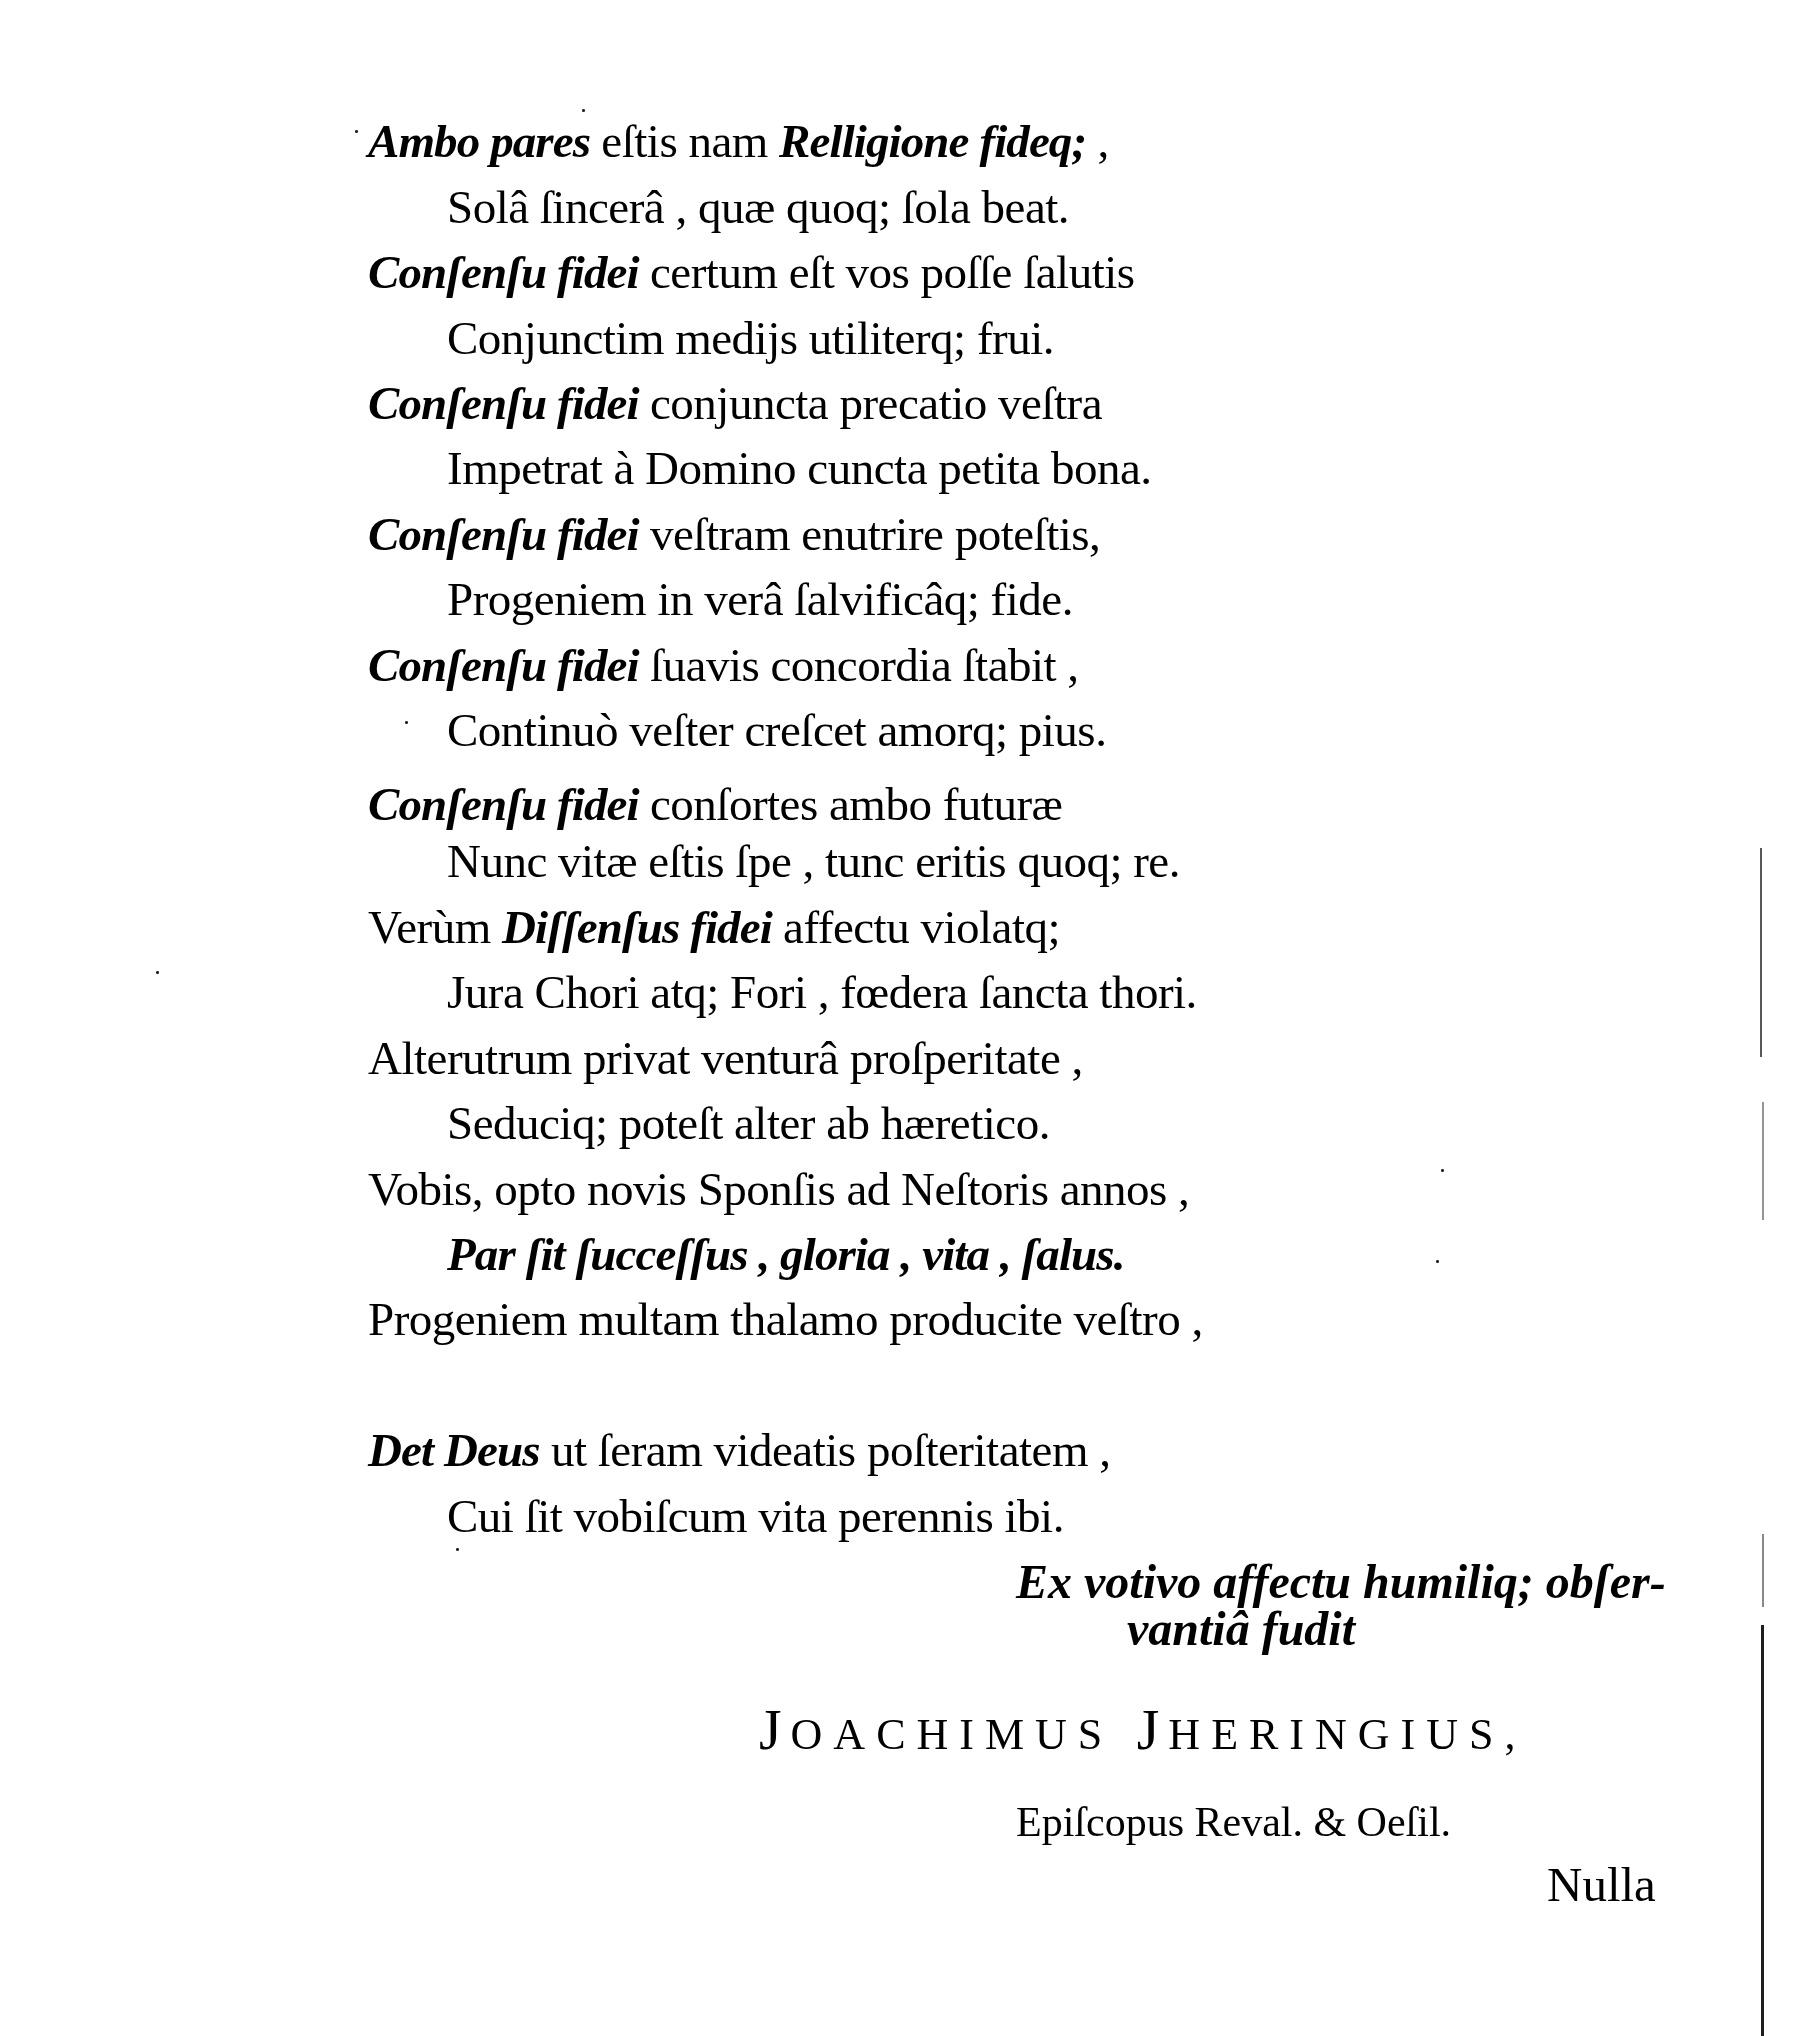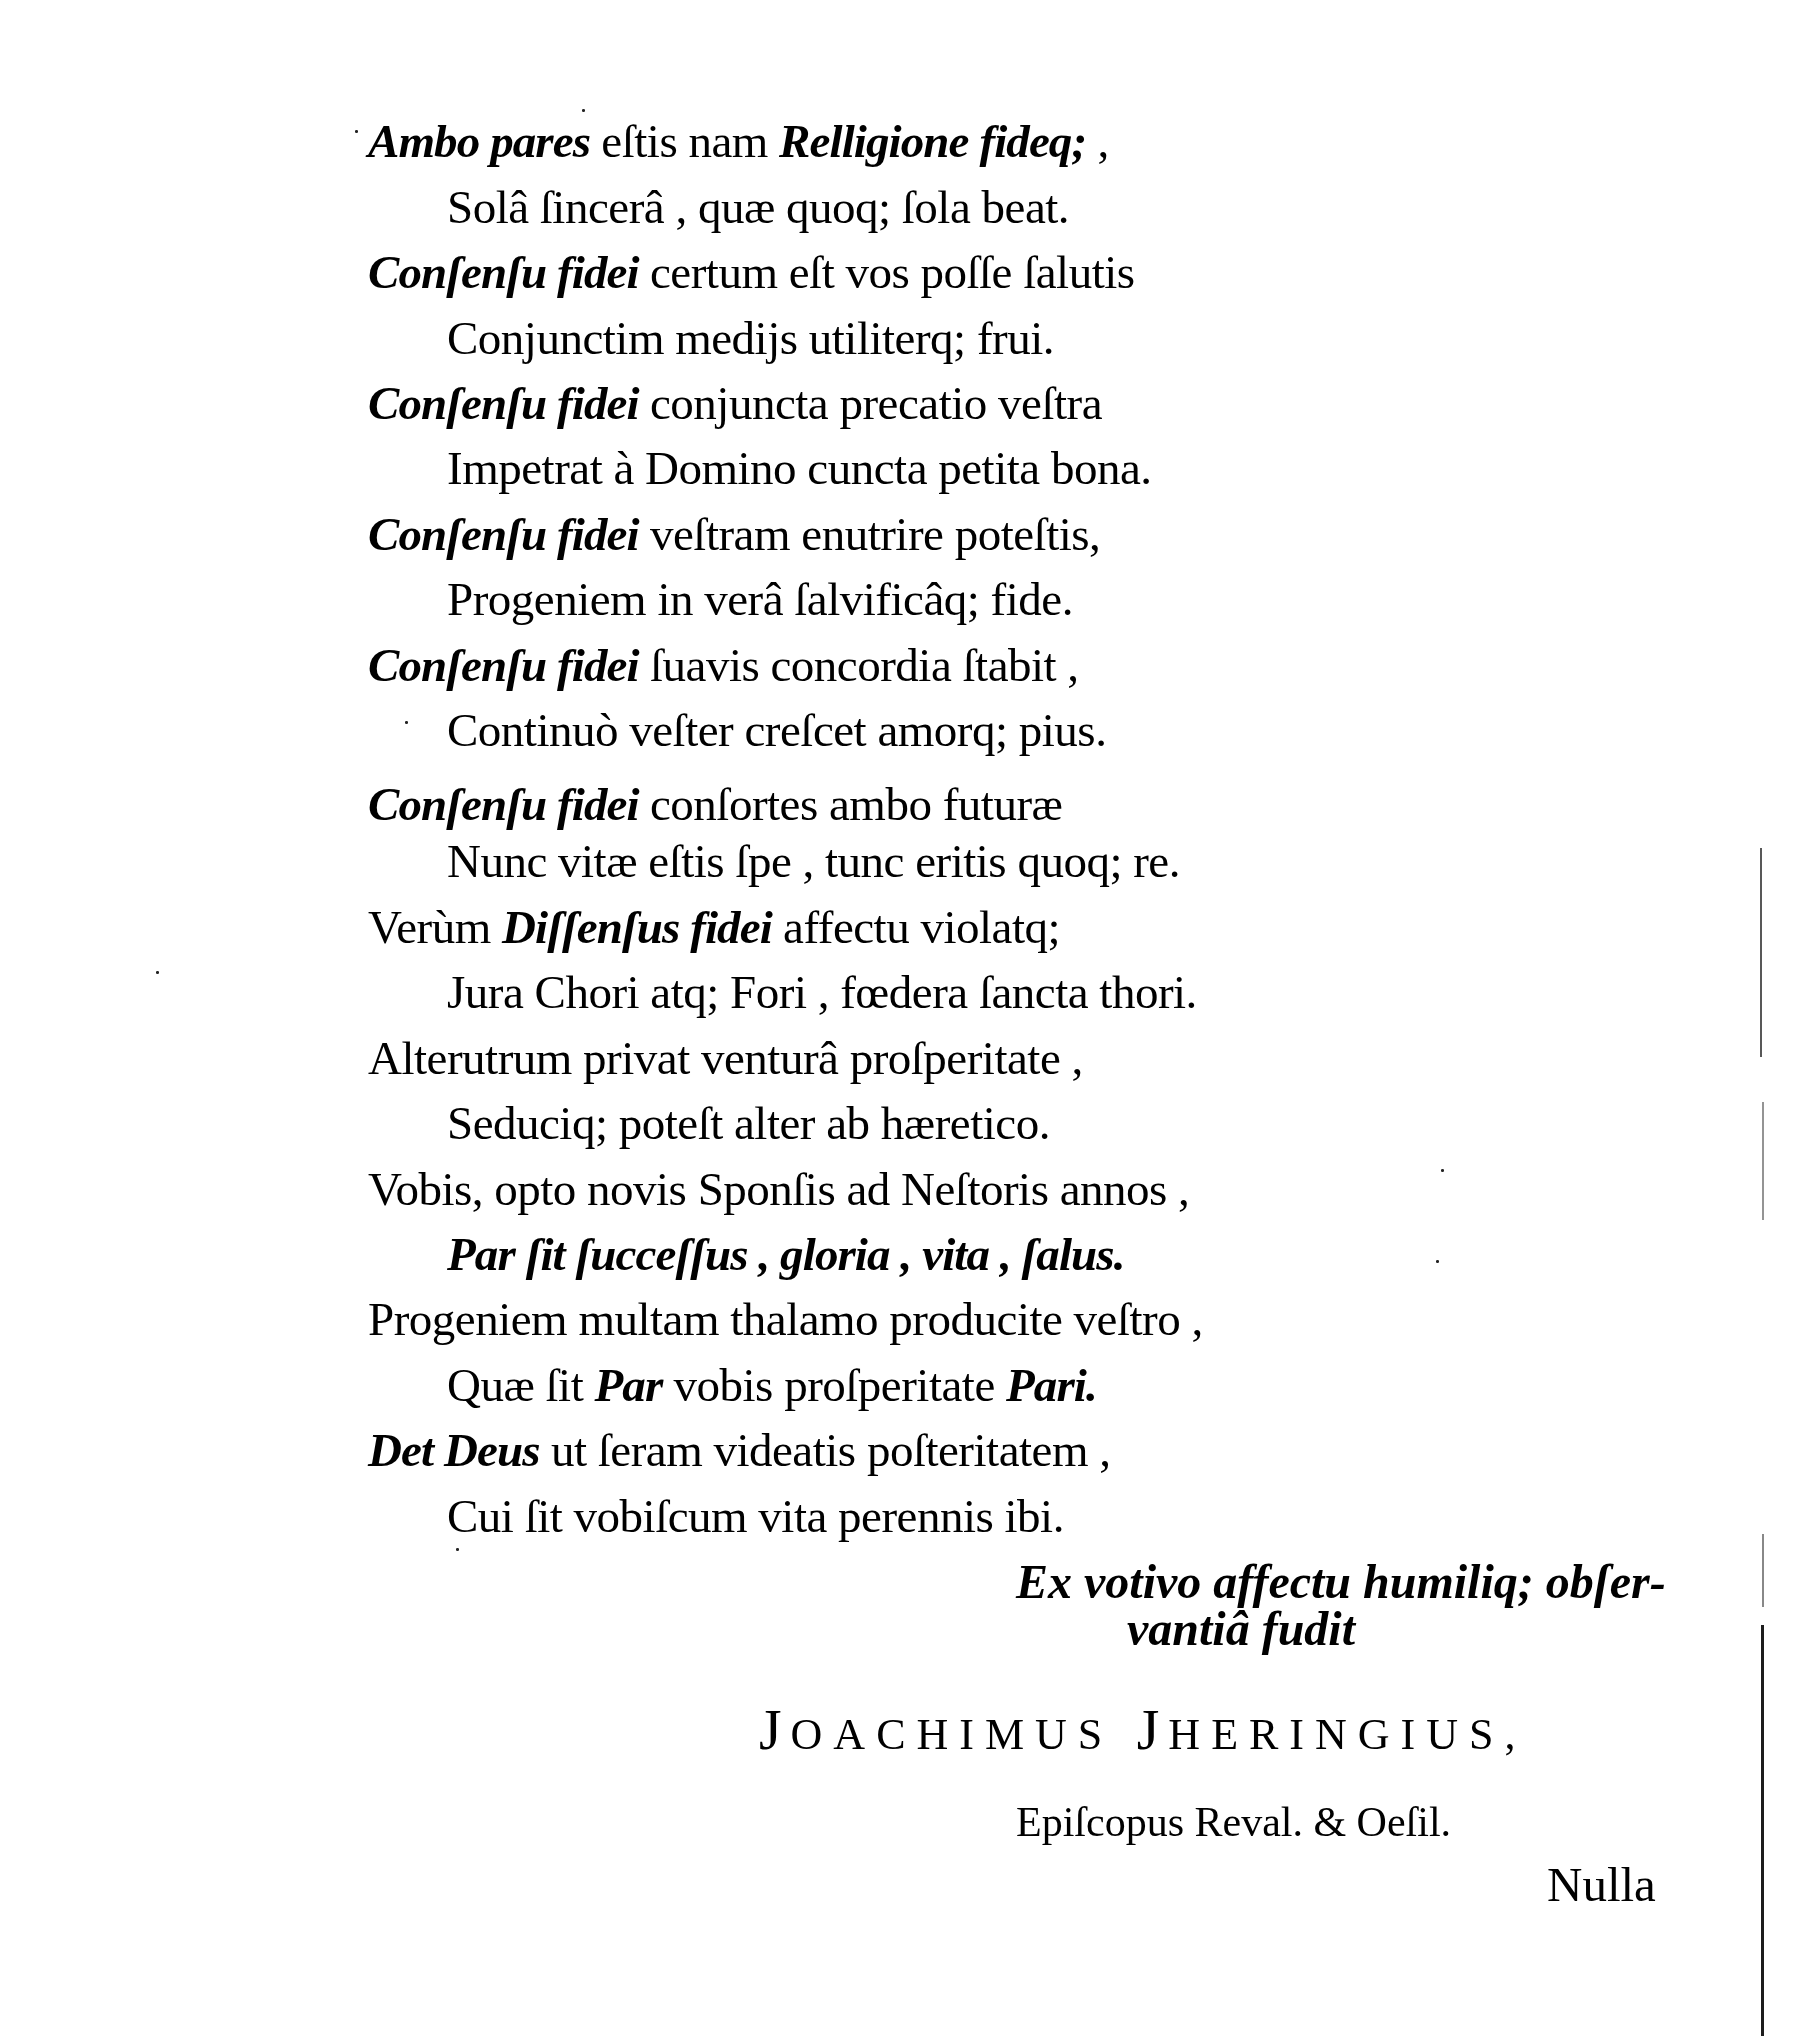--- a/index.html
+++ b/index.html
@@ -156,23 +156,20 @@
   </div>
 
   <div class="line odd" style="top:1276px;">
     <span>Progeniem multam thalamo producite veſtro ,</span>
   </div>
 
   <div class="line even" style="top:1211px;">
     <span class="it">Par ſit ſucceſſus , gloria , vita , ſalus.</span>
   </div>
 
-  <div class="line even" style="top:1342px;">
-    <span>Quæ ſit </span><span class="it">Par</span><span> vobis proſperitate </span><span class="it">Pari.</span>
-  </div>
 
   <div class="line odd" style="top:1407px;">
     <span class="it">Det Deus</span><span> ut ſeram videatis poſteritatem ,</span>
   </div>
 
   <div class="line even" style="top:1473px;">
     <span>Cui ſit vobiſcum vita perennis ibi.</span>
   </div>
 
   <div class="subscript" style="left:1016px; top:1546px;">Ex votivo affectu humiliq; obſer-</div>

